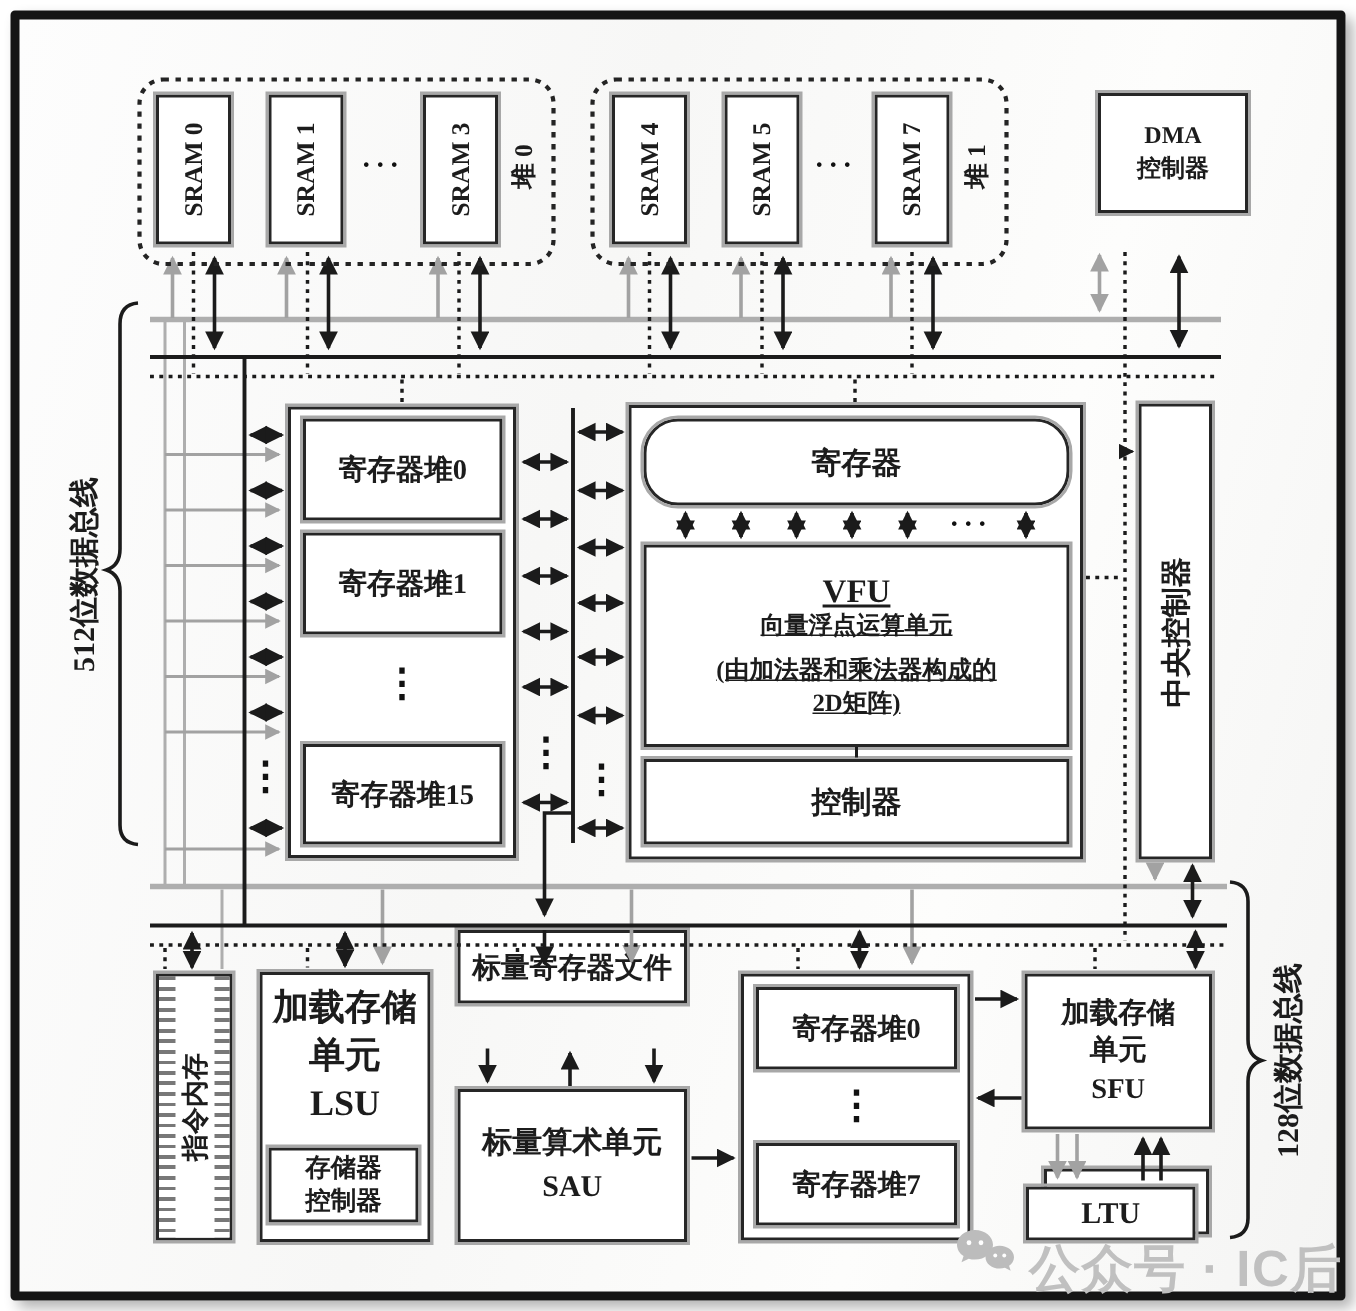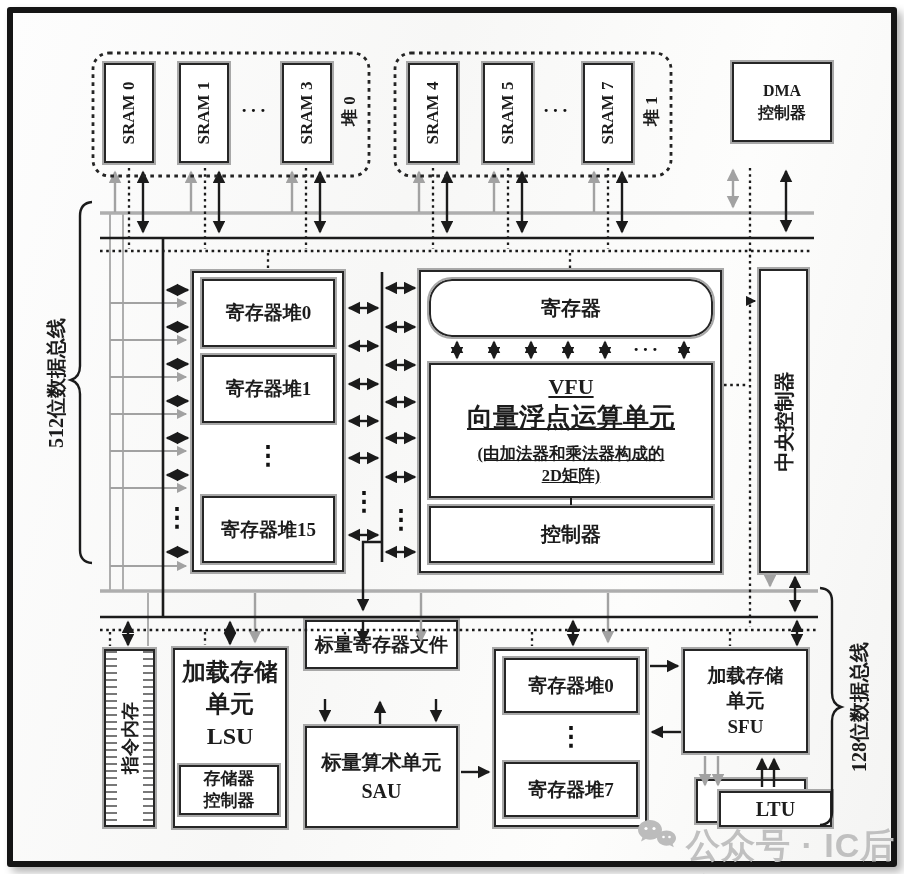--- a/index.html
+++ b/index.html
@@ -78,21 +78,21 @@
     <span>寄存器堆15</span>
   </div>
 
   <div class="box" style="left:419px;top:270px;width:303px;height:303px;"></div>
   <div class="box cbox" style="left:429px;top:279px;width:284px;height:58px;font-size:20px;border-radius:23px;">
     <span>寄存器</span>
   </div>
   <span class="dh" style="left:647px;top:350px;">···</span>
   <div class="box cbox" style="left:429px;top:363px;width:284px;height:135px;text-decoration:underline;">
     <span style="font-size:22px;">VFU</span>
-    <span style="font-size:26px;">向量浮点运算单元</span>
+    <span style="font-size:16px;">向量浮点运算单元</span>
     <span style="font-size:16.5px;margin-top:8px;">(由加法器和乘法器构成的</span>
     <span style="font-size:16.5px;">2D矩阵)</span>
   </div>
   <div class="box cbox" style="left:429px;top:506px;width:284px;height:57px;font-size:20px;">
     <span>控制器</span>
   </div>
 
   <div class="box cbox" style="left:759px;top:269px;width:49px;height:304px;">
     <span class="vspan" style="font-size:20px;">中央控制器</span>
   </div>
@@ -137,21 +137,21 @@
     <span>寄存器堆7</span>
   </div>
 
   <div class="box cbox" style="left:683px;top:649px;width:125px;height:104px;font-size:19px;line-height:1.35;">
     <span>加载存储</span>
     <span>单元</span>
     <span>SFU</span>
   </div>
 
   <div class="box" style="left:696px;top:779px;width:110px;height:44px;"></div>
-  <div class="box cbox" style="left:684px;top:791px;width:113px;height:36px;font-size:20px;margin-left:35px;">
+  <div class="box cbox" style="left:684px;top:791px;width:113px;height:36px;font-size:20px;">
     <span>LTU</span>
   </div>
 
   <svg id="overlay" width="904" height="874" viewBox="0 0 904 874">
     <defs>
       <marker id="mB" markerUnits="strokeWidth" markerWidth="5.4" markerHeight="5.4" refX="4.6" refY="2.6" orient="auto-start-reverse">
         <path d="M0 0 L5.2 2.6 L0 5.2 Z" fill="#1b1b1b"></path>
       </marker>
       <marker id="mG" markerUnits="strokeWidth" markerWidth="5.4" markerHeight="5.4" refX="4.6" refY="2.6" orient="auto-start-reverse">
         <path d="M0 0 L5.2 2.6 L0 5.2 Z" fill="#a2a2a2"></path>

